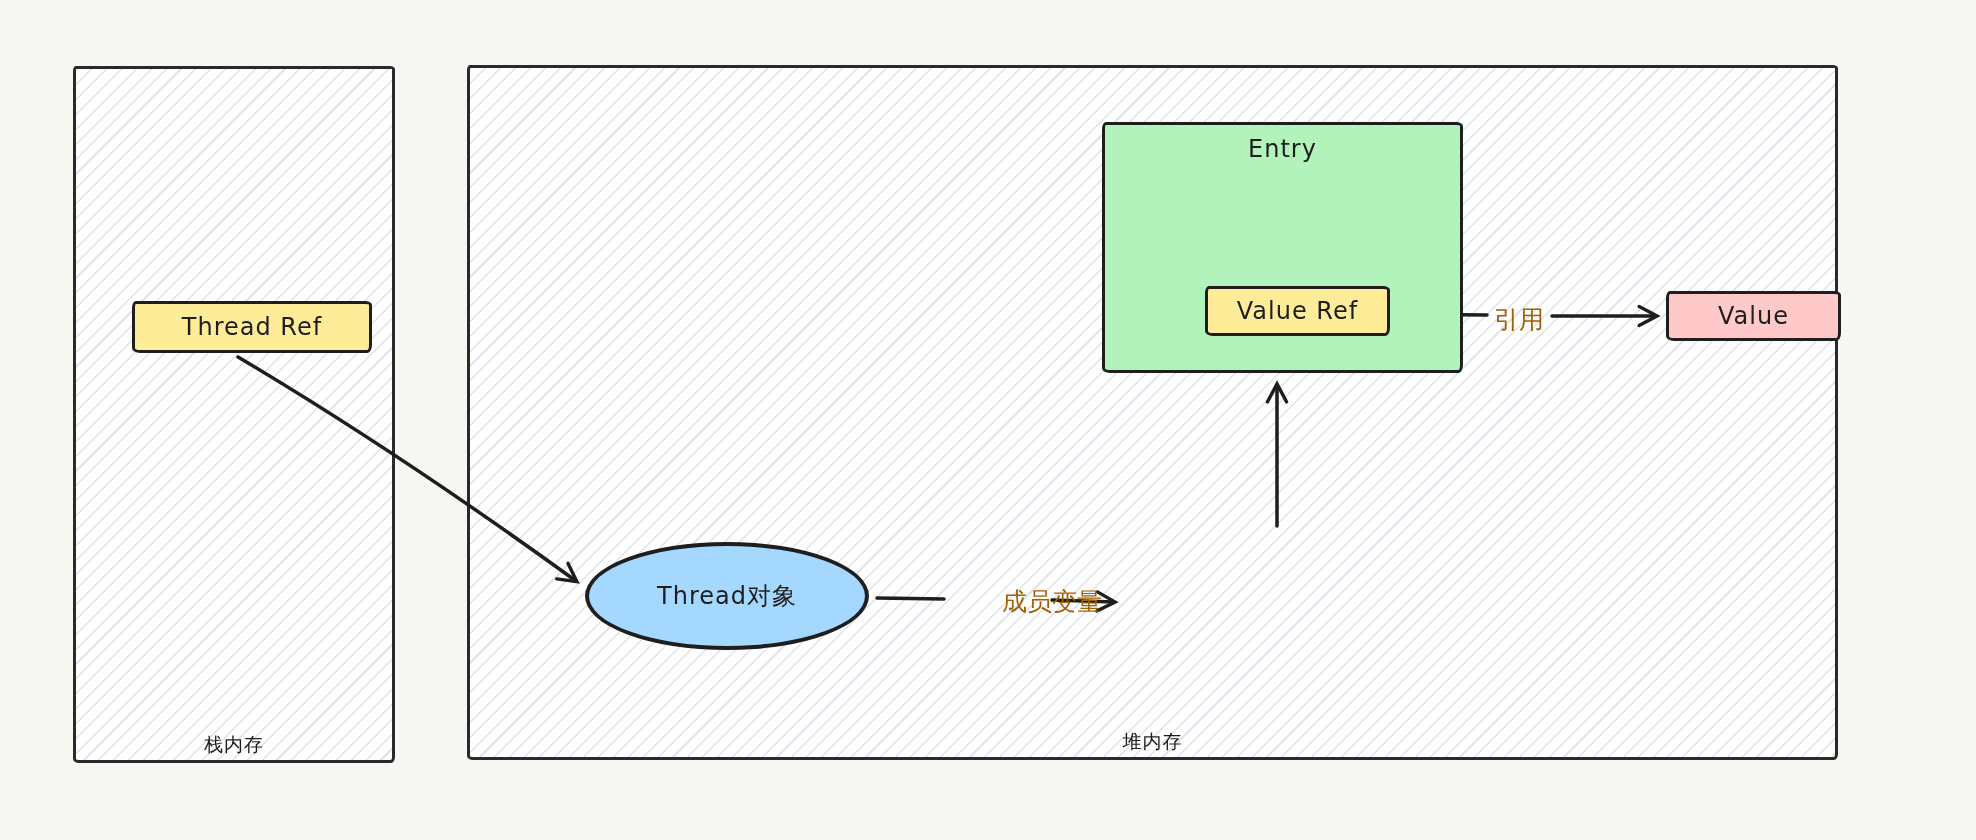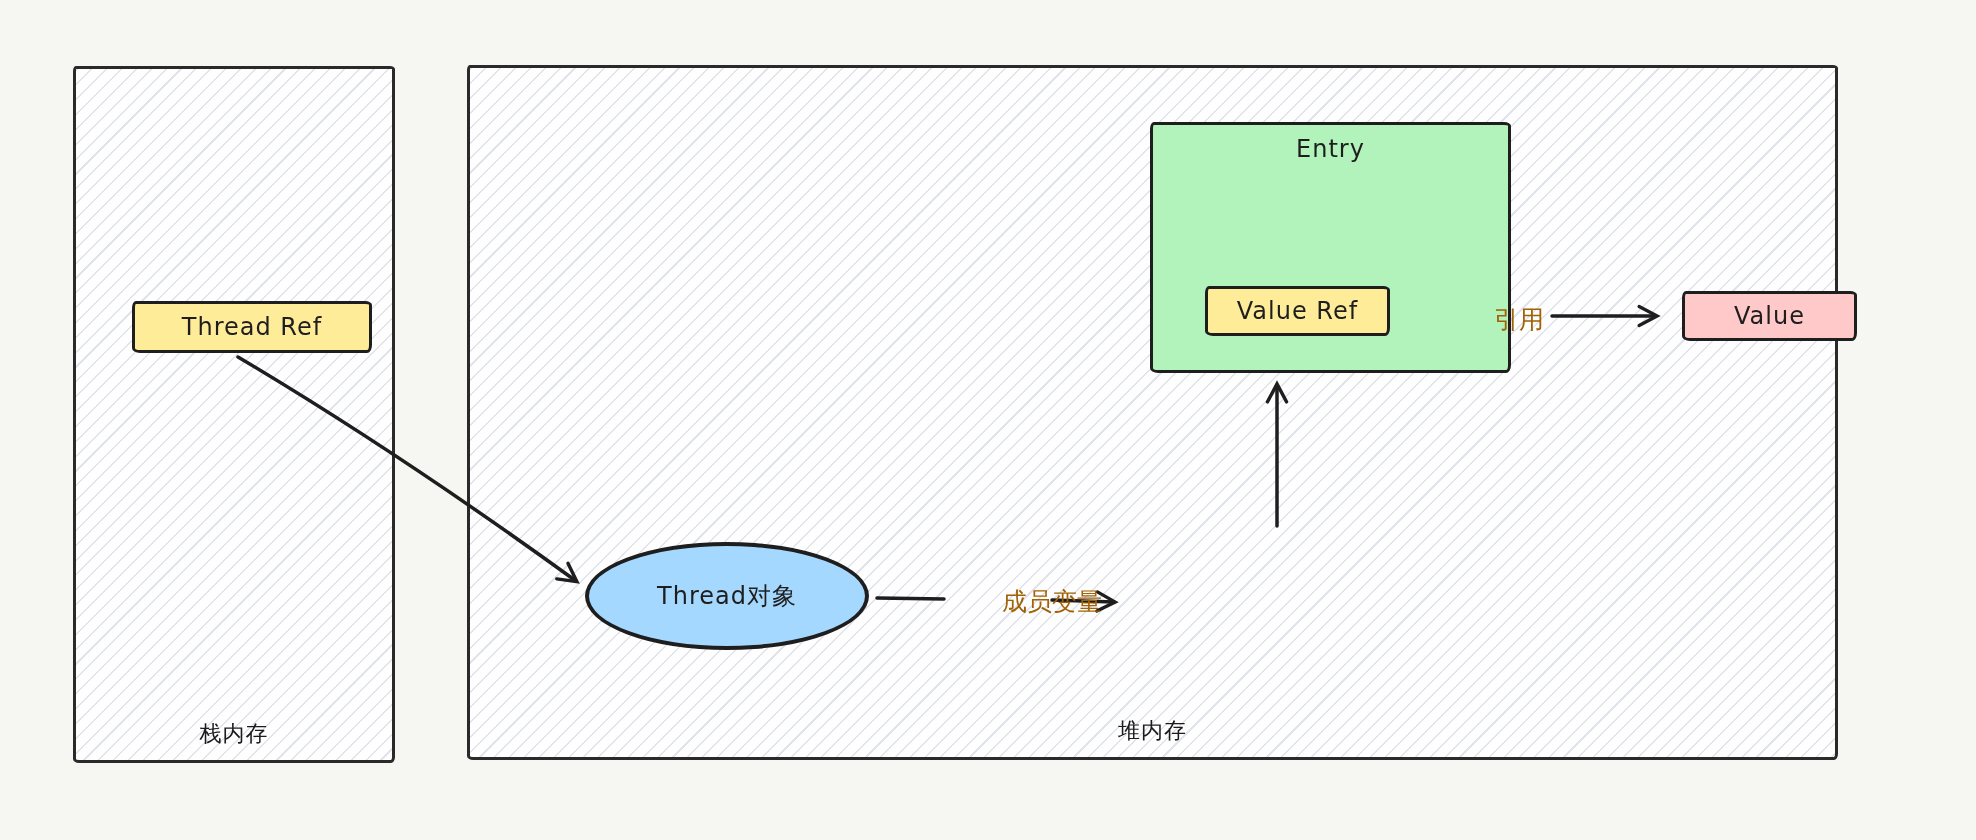--- a/index.html
+++ b/index.html
@@ -20,38 +20,38 @@
     background:
       repeating-linear-gradient(135deg,
         rgba(150,160,185,0.28) 0px, rgba(150,160,185,0.28) 1.5px,
         transparent 1.5px, transparent 10.5px),
       #fefefe;
     box-sizing:border-box;
   }
   .region-stack{left:73px;top:66px;width:322px;height:697px;}
   .region-heap{left:467px;top:65px;width:1371px;height:695px;}
   .region-label{
-    position:absolute;left:0;right:0;bottom:11px;
-    text-align:center;font-size:22px;color:#1b1b1b;letter-spacing:1px;
+    position:absolute;left:0;right:0;bottom:2px;
+    text-align:center;font-size:19px;color:#1b1b1b;letter-spacing:1px;
   }
 
   
   .node{
     position:absolute;
     border:3px solid #1e1e1e;
     box-sizing:border-box;
     display:flex;align-items:center;justify-content:center;
     font-size:24px;letter-spacing:1px;color:#1e1e1e;
     z-index:3;
   }
   .rect{border-radius:4px 7px 5px 8px / 7px 4px 8px 5px;}
   .fill-yellow{background:#ffec99;}
-  .fill-green{background:#b2f2bb;margin-left:48px;}
+  .fill-green{background:#b2f2bb;}
   .fill-blue{background:#a5d8ff;}
-  .fill-pink{background:#ffc9c9;margin-left:16px;}
+  .fill-pink{background:#ffc9c9;}
 
   .node-thread-ref{left:132px;top:301px;width:240px;height:52px;}
   .node-thread-object{
     left:585px;top:542px;width:284px;height:108px;
     border-radius:50%;border-width:4px;
   }
   .node-entry{
     left:1102px;top:122px;width:361px;height:251px;
     display:block;
   }

